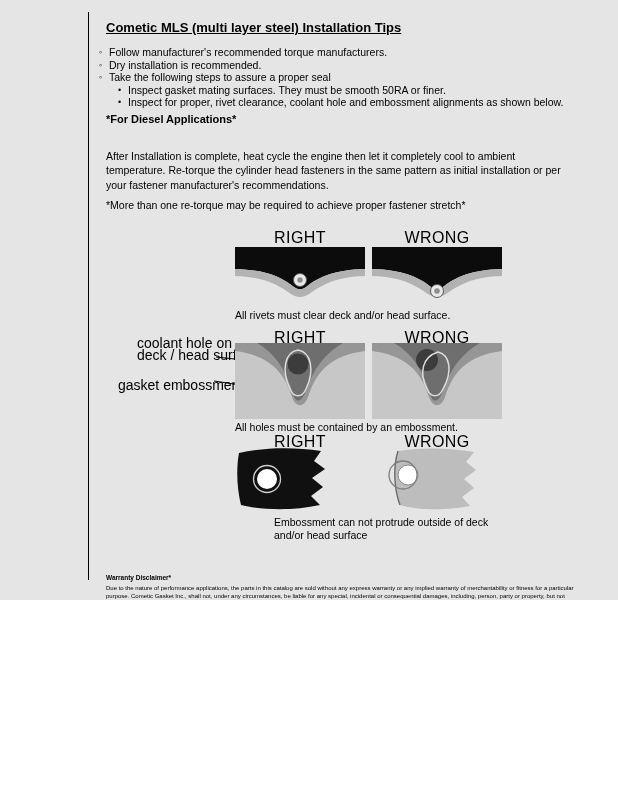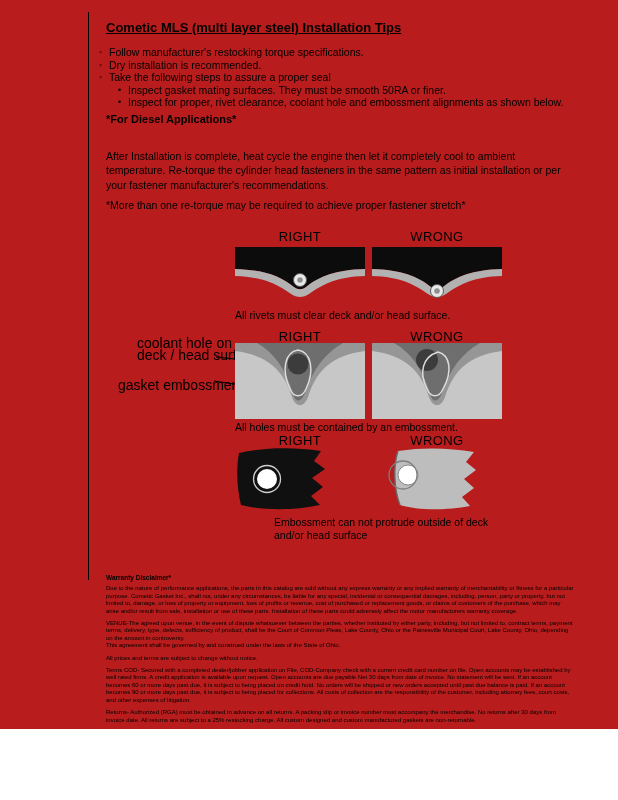--- a/index.html
+++ b/index.html
@@ -1,35 +1,35 @@
 <!DOCTYPE html>
 <html><head>
 <meta charset="utf-8">
 <style>
   * { box-sizing: border-box; margin: 0; padding: 0; }
   html, body { background: #ffffff; }
   body { font-family: "Liberation Sans", sans-serif; color: #000; }
-  .page { position: relative; width: 618px; height: 729px; background: #b91c1c; overflow: hidden; }
+  .page { position: relative; width: 618px; height: 600px; background: #e5e5e5; overflow: hidden; }
   .abs { position: absolute; }
 
   .left-rule { left: 88px; top: 12px; width: 1px; height: 568px; background: #000; }
 
   .title { left: 106px; top: 20px; font-size: 13px; font-weight: bold; text-decoration: underline; }
 
   .tips { left: 99px; top: 46px; width: 485px; font-size: 10.5px; line-height: 12.5px; }
   .tip-row { display: flex; }
   .tip-bullet { flex: 0 0 10px; font-size: 9px; line-height: 12.5px; }
   .tip-row.sub { margin-left: 19px; }
 
   .diesel { left: 106px; top: 112px; width: 462px; font-size: 10.5px; line-height: 14.5px; }
   .diesel-heading { font-size: 11px; font-weight: bold; margin-bottom: 22px; }
   .diesel p { margin-bottom: 5px; }
   .diesel .note { margin-top: 6px; }
 
-  .hdr { position: absolute; width: 130px; text-align: center; font-size: 13px; letter-spacing: 0.4px; }
+  .hdr { position: absolute; width: 130px; text-align: center; font-size: 16px; letter-spacing: 0.4px; }
   .col-left { left: 235px; }
   .col-right { left: 372px; text-align: center; }
   .r1h { top: 229px; } .r2h { top: 329px; } .r3h { top: 433px; }
 
   .img { position: absolute; width: 130px; }
   .img svg { display: block; width: 130px; }
   .r1 { top: 245px; height: 62px; }
   .r2 { top: 343px; height: 76px; }
   .r3 { top: 447px; height: 66px; }
 
@@ -55,21 +55,21 @@
 
 <div class="page">
 
   <div class="abs left-rule"></div>
 
   <h1 class="abs title">Cometic MLS (multi layer steel) Installation Tips</h1>
 
   <div class="abs tips">
     <div class="tip-row">
       <span class="tip-bullet">◦</span>
-      <span>Follow manufacturer's restocking torque specifications.</span>
+      <span>Follow manufacturer's recommended torque manufacturers.</span>
     </div>
     <div class="tip-row">
       <span class="tip-bullet">◦</span>
       <span>Dry installation is recommended.</span>
     </div>
     <div class="tip-row">
       <span class="tip-bullet">◦</span>
       <span>Take the following steps to assure a proper seal</span>
     </div>
     <div class="tip-row sub">

